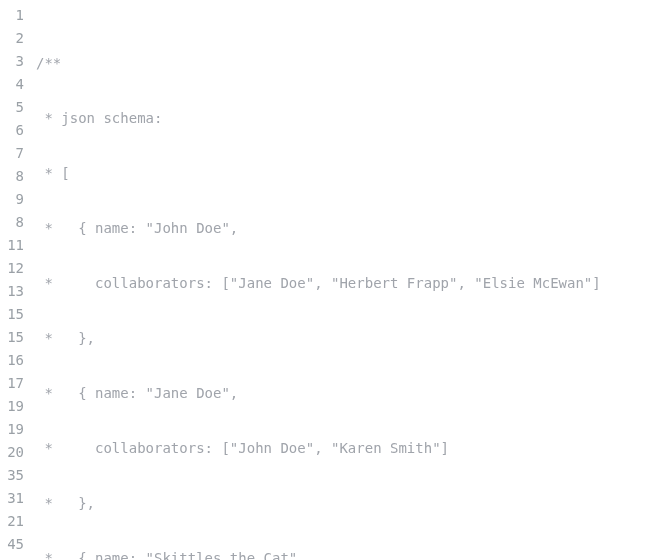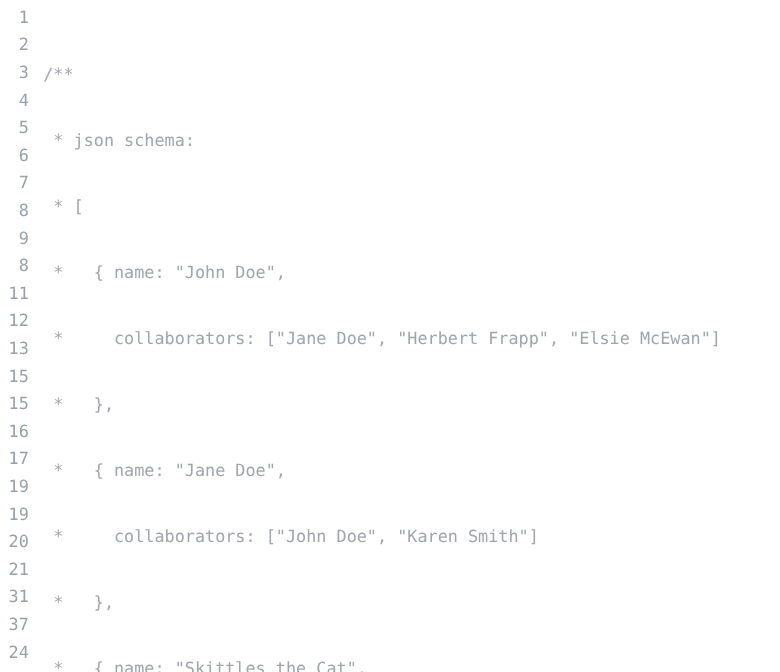--- a/index.html
+++ b/index.html
@@ -60,24 +60,24 @@
     <div class="ln">11</div>
     <div class="ln">12</div>
     <div class="ln">13</div>
     <div class="ln">15</div>
     <div class="ln">15</div>
     <div class="ln">16</div>
     <div class="ln">17</div>
     <div class="ln">19</div>
     <div class="ln">19</div>
     <div class="ln">20</div>
+    <div class="ln">35</div>
+    <div class="ln">31</div>
     <div class="ln">21</div>
-    <div class="ln">31</div>
-    <div class="ln">37</div>
-    <div class="ln">24</div>
+    <div class="ln">45</div>
   </div>
 
   <div class="code">
     
     <div class="line"><span class="cmt">/**</span></div>
     <div class="line"><span class="cmt"> * json schema:</span></div>
     <div class="line"><span class="cmt"> * [</span></div>
     <div class="line"><span class="cmt"> *   { name: "John Doe",</span></div>
     <div class="line"><span class="cmt"> *     collaborators: ["Jane Doe", "Herbert Frapp", "Elsie McEwan"]</span></div>
     <div class="line"><span class="cmt"> *   },</span></div>

